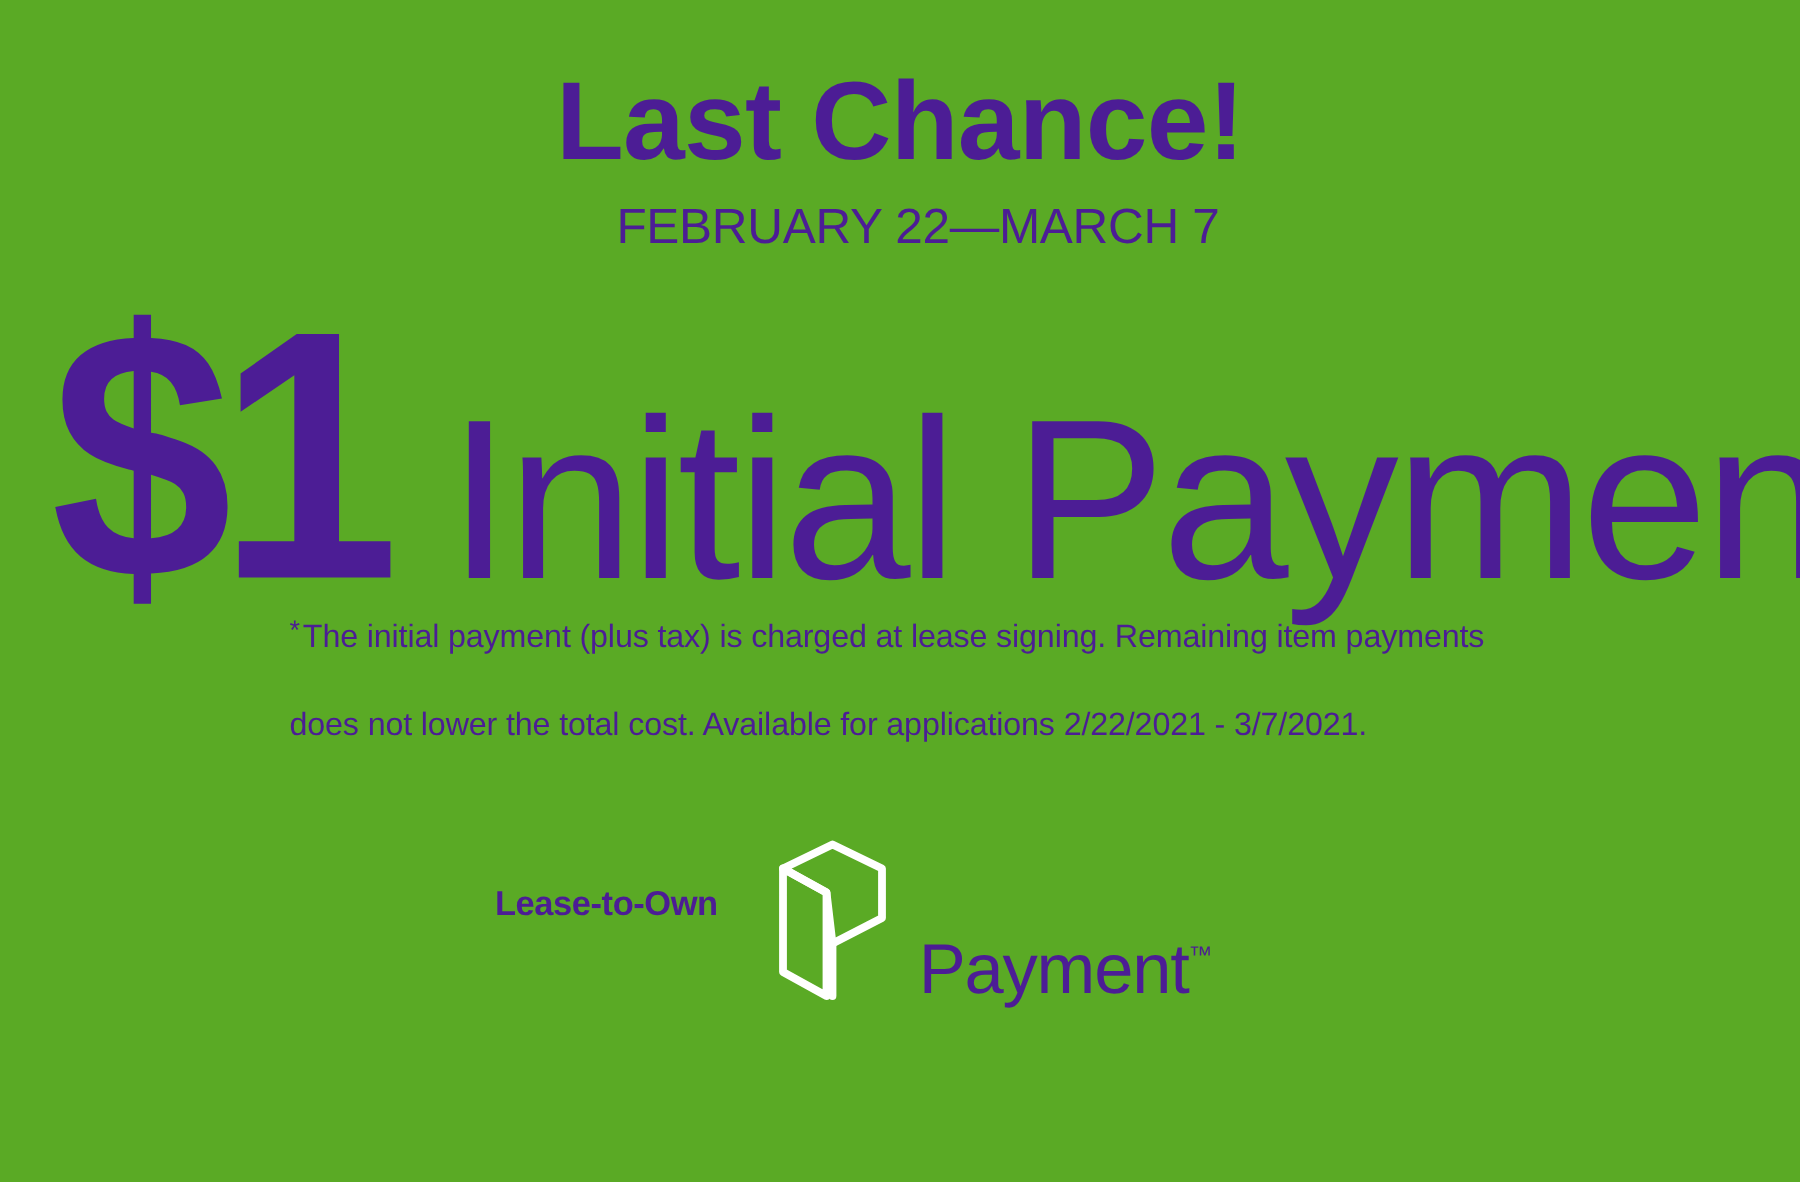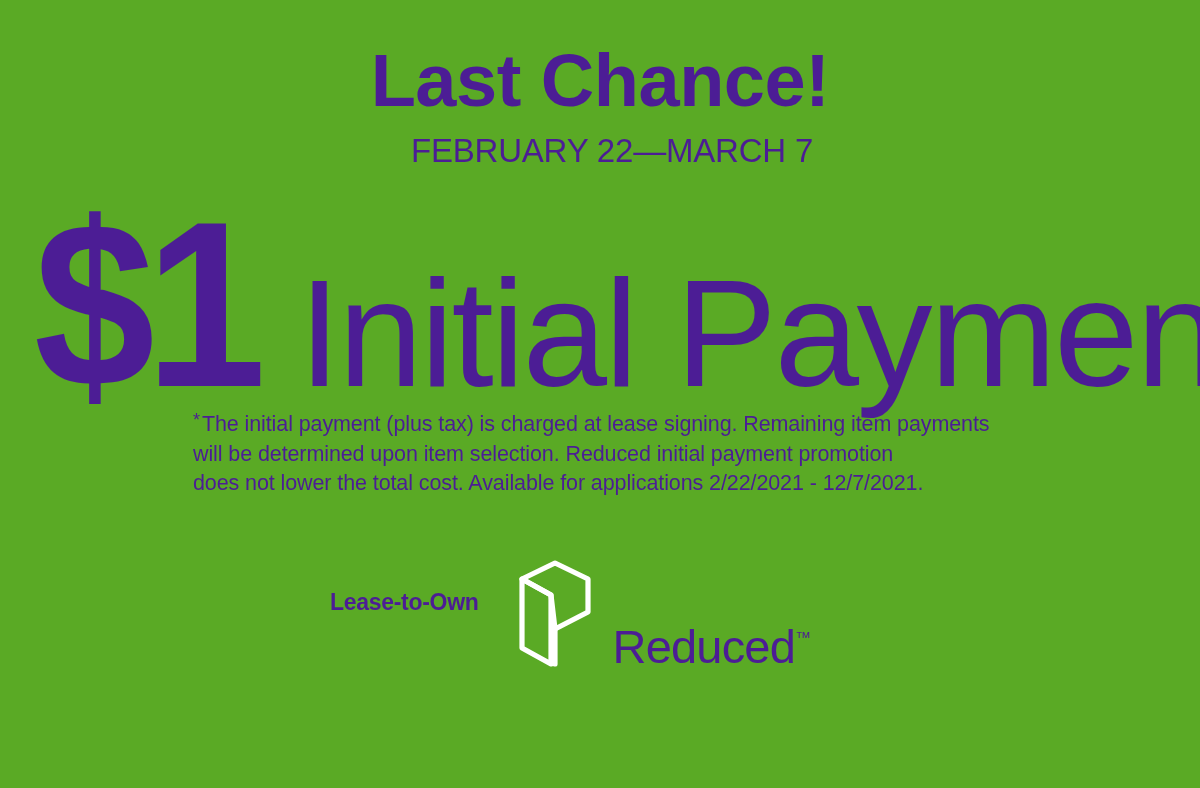--- a/index.html
+++ b/index.html
@@ -147,22 +147,22 @@
     <div class="hero-inner">
       <span class="hero-price">$1</span>
       <span class="hero-rest">
         <span>Initial Payment</span>
       </span>
     </div>
   </div>
 
   <div class="disclaimer">
     <span class="star">*</span><span>The initial payment (plus tax) is charged at lease signing. Remaining item payments</span><br>
-    <span>will be determined upon item selection. Reduced initial payment promotion</span><br>
-    <span>does not lower the total cost. Available for applications 2/22/2021 - 12/7/2021.</span>
+    <br>
+    <span>does not lower the total cost. Available for applications 2/22/2021 - 3/7/2021.</span>
   </div>
 
   <div class="lockup">
 
     <div class="lockup-tag">
       <span>Lease-to-Own</span><br>
     </div>
 
     <div class="logo-mark">
       <svg width="74" height="108" viewBox="0 0 74 108" fill="none" xmlns="http://www.w3.org/2000/svg" aria-hidden="true">
@@ -173,18 +173,18 @@
 
           <path d="M33 35 L4 19 L37 3 L70 19 L70 52 L37 69 Z"></path>
 
           <path d="M37 69 L37 104"></path>
         </g>
       </svg>
     </div>
 
     <div class="logo-word">
       <br>
-      <span>Reduced</span><span class="tm">™</span>
+      <span>Payment</span><span class="tm">™</span>
     </div>
 
   </div>
 
 </div>
 
 </body></html>

